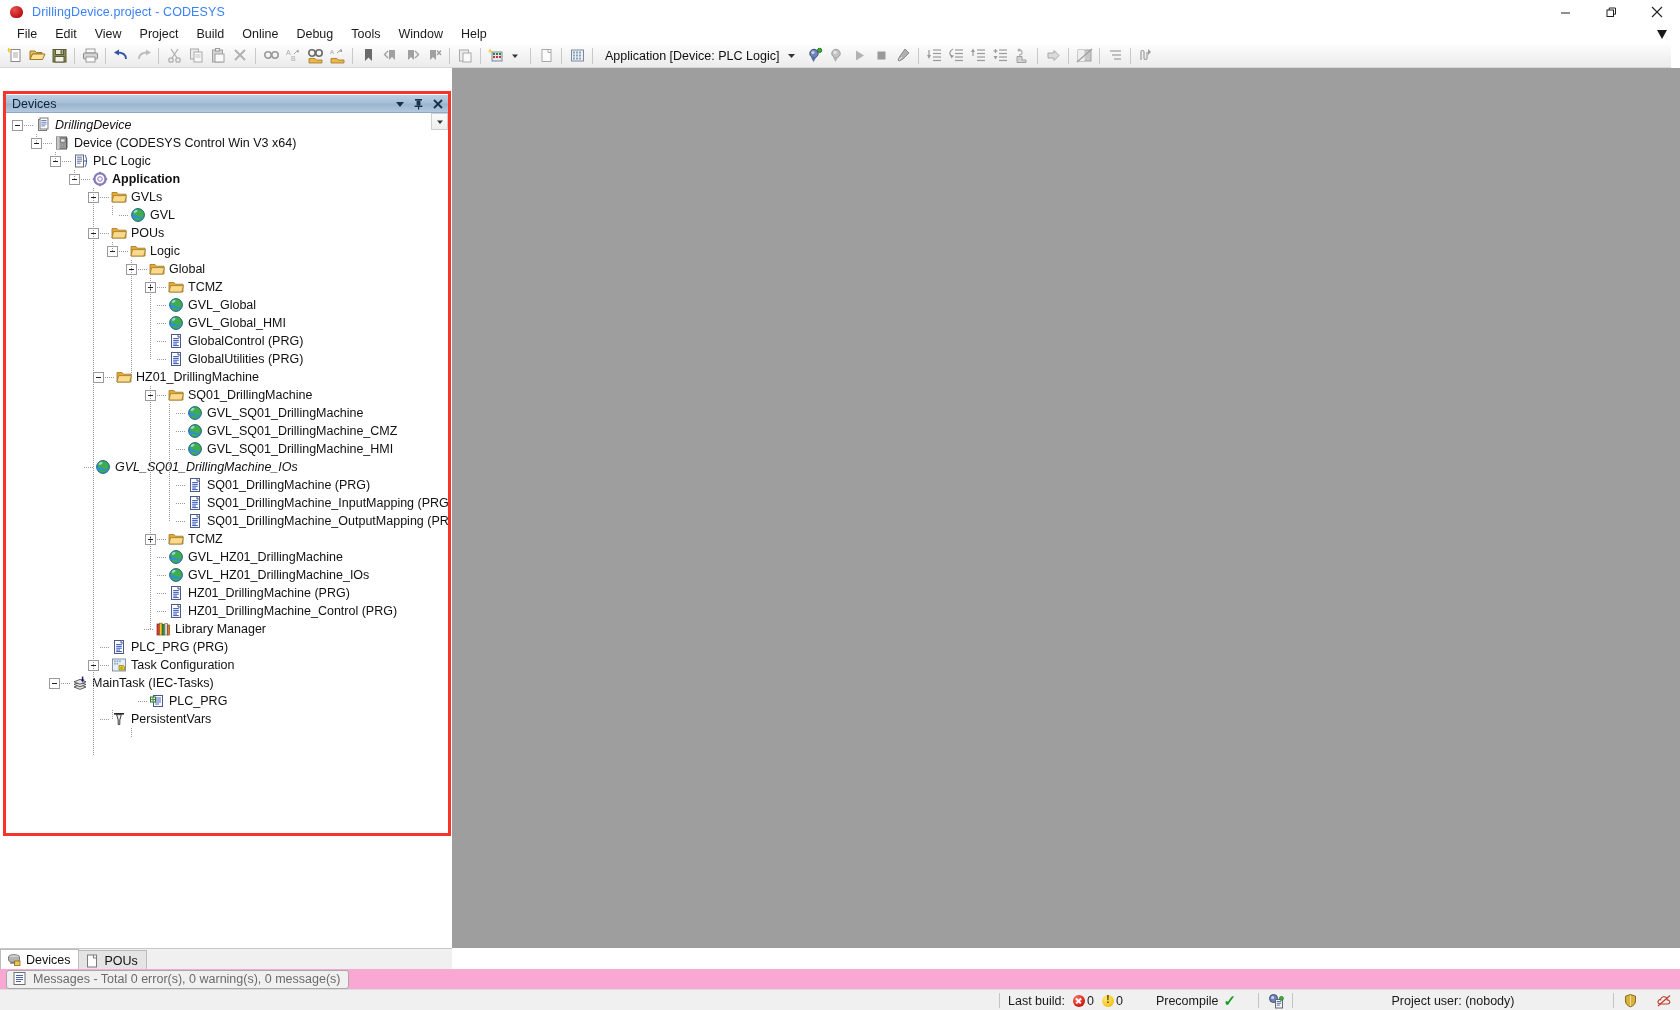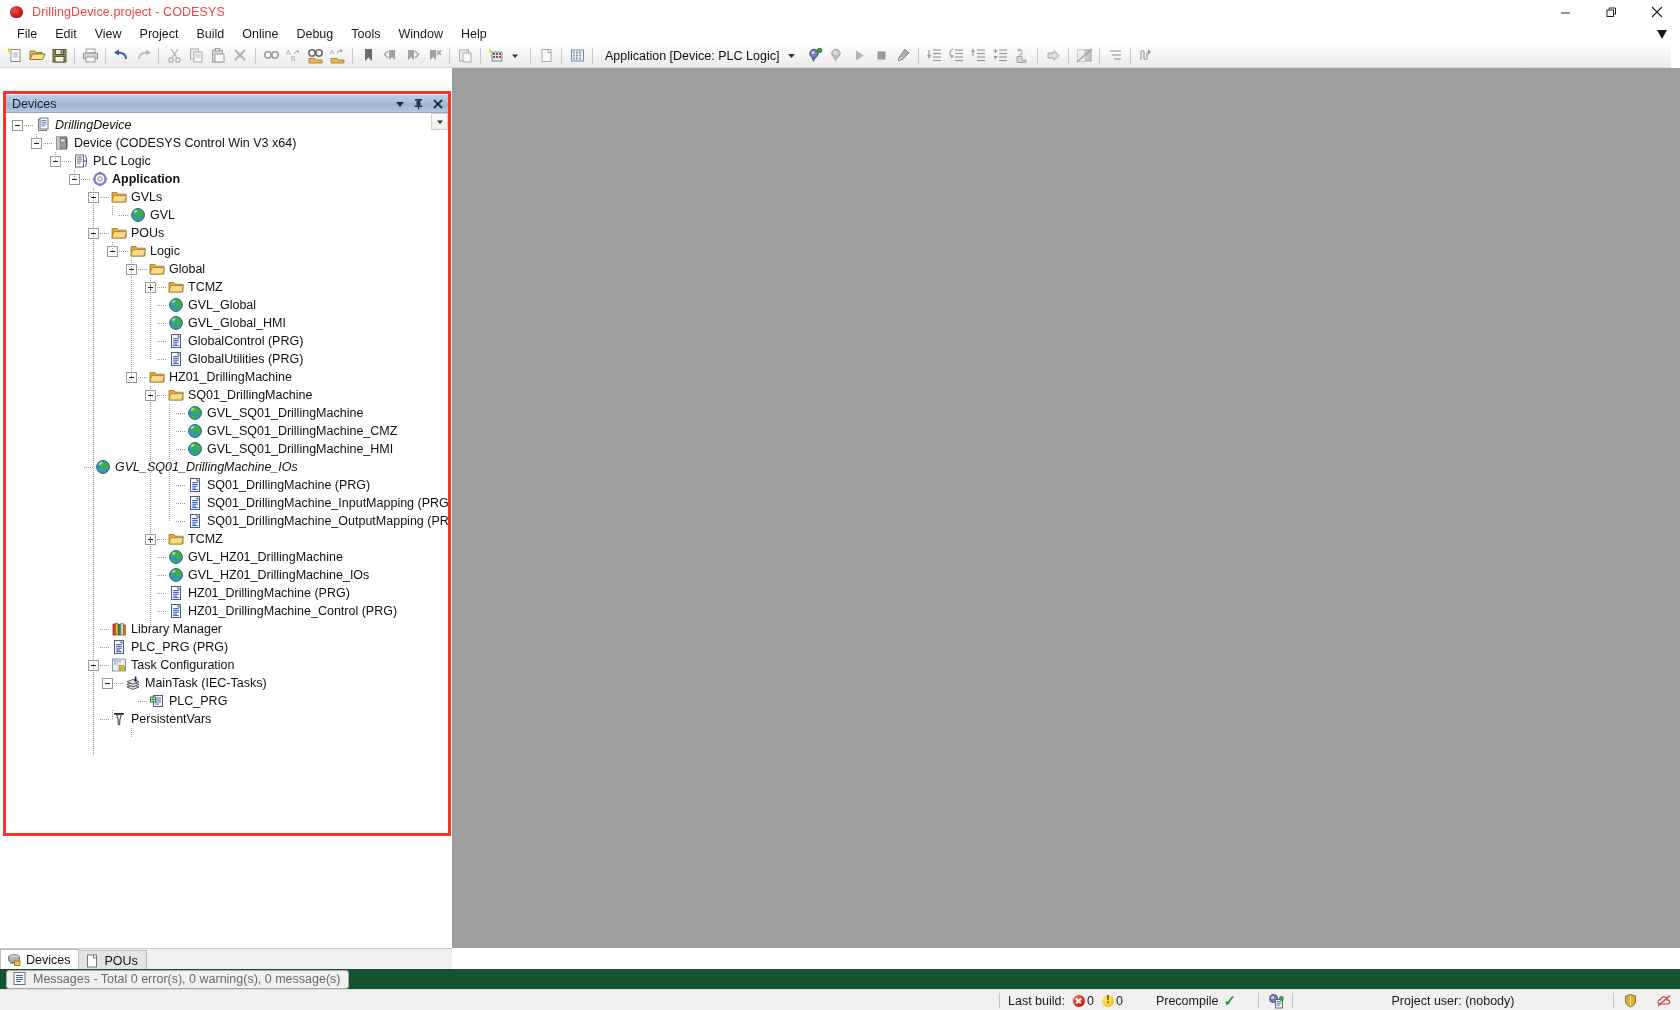--- a/index.html
+++ b/index.html
@@ -30,21 +30,21 @@
   .title-icon::before {
     content: "";
     position: absolute;
     left: 1px; top: 2px;
     width: 13px; height: 12px;
     background: radial-gradient(circle at 35% 32%, #e85050 0%, #c01818 65%, #8a0f0f 100%);
     border-radius: 50% 50% 45% 45%;
   }
   .title-text {
     font-size: 12.5px;
-    color: #ef4444;
+    color: #3b82f6;
     letter-spacing: 0.1px;
   }
   .win-buttons {
     position: absolute;
     right: 0; top: 0;
     height: 24px;
     display: flex;
   }
   .win-btn {
     width: 46px; height: 24px;
@@ -279,21 +279,21 @@
     height: 21px;
     font-weight: normal;
   }
   .btab .ico { margin-right: 4px; margin-left: 0; }
 
   
   .msgbar {
     position: absolute;
     left: 0; top: 969px;
     width: 1680px; height: 20px;
-    background: #14532d;
+    background: #f9a8d4;
     display: flex;
     align-items: center;
   }
   .msg-box {
     height: 19px;
     display: flex;
     align-items: center;
     border: 1px solid #a8a8a8;
     border-radius: 3px;
     padding: 0 7px 0 4px;
@@ -977,21 +977,21 @@
                 <line x1="5.2" y1="5.6" x2="10.8" y2="5.6"></line>
                 <line x1="5.2" y1="7.4" x2="10.8" y2="7.4"></line>
                 <line x1="5.2" y1="9.2" x2="10.8" y2="9.2"></line>
                 <line x1="5.2" y1="11" x2="9" y2="11"></line>
                 <line x1="5.2" y1="12.6" x2="10.8" y2="12.6"></line>
               </g>
             </svg>
           </span>
           <span class="node-label">GlobalUtilities (PRG)</span>
         </div>
-        <div class="node" style="padding-left: 120px;">
+        <div class="node" style="padding-left: 87px;">
           <span class="twisty"></span>
           <span class="dots-h"></span>
           <span class="ico">
             <svg width="16" height="16" viewBox="0 0 16 16">
               <path d="M1,13 L1,3.5 L6,3.5 L7.4,5.2 L15,5.2 L15,13 Z" fill="#e8a92e" stroke="#9a7a28" stroke-width="0.8"></path>
               <path d="M1,13 L2.6,6.6 L15.4,6.6 L13.8,13 Z" fill="#fbd98a" stroke="#9a7a28" stroke-width="0.8"></path>
             </svg>
           </span>
           <span class="node-label">HZ01_DrillingMachine</span>
         </div>
@@ -1184,21 +1184,21 @@
                 <line x1="5.2" y1="5.6" x2="10.8" y2="5.6"></line>
                 <line x1="5.2" y1="7.4" x2="10.8" y2="7.4"></line>
                 <line x1="5.2" y1="9.2" x2="10.8" y2="9.2"></line>
                 <line x1="5.2" y1="11" x2="9" y2="11"></line>
                 <line x1="5.2" y1="12.6" x2="10.8" y2="12.6"></line>
               </g>
             </svg>
           </span>
           <span class="node-label">HZ01_DrillingMachine_Control (PRG)</span>
         </div>
-        <div class="node" style="padding-left: 82px;">
+        <div class="node" style="padding-left: 82px; margin-left: 44px;">
           <span class="twisty-spacer"></span>
           <span class="dots-h"></span>
           <span class="ico">
             <svg width="16" height="16" viewBox="0 0 16 16">
               <rect x="2" y="3" width="2.6" height="11" fill="#e03a3a" stroke="#8a1a1a" stroke-width="0.7"></rect>
               <rect x="4.6" y="2.2" width="2.6" height="11.8" fill="#f2c230" stroke="#8a6a10" stroke-width="0.7"></rect>
               <rect x="7.2" y="3.4" width="2.6" height="10.6" fill="#2f8f3f" stroke="#1a5a22" stroke-width="0.7"></rect>
               <rect x="9.8" y="2.6" width="2.6" height="11.4" fill="#d8d8d8" stroke="#7a7a7a" stroke-width="0.7"></rect>
               <rect x="12.4" y="4" width="2" height="10" fill="#e07a2a" stroke="#8a4a10" stroke-width="0.7"></rect>
             </svg>
@@ -1235,21 +1235,21 @@
                 <rect x="8" y="3.3" width="1.8" height="1.8"></rect>
                 <rect x="3" y="5.8" width="1.8" height="1.8"></rect>
                 <rect x="5.5" y="5.8" width="1.8" height="1.8"></rect>
               </g>
               <path d="M8,8.5 L12.5,8.5 L13.5,10 L13.5,13 L8,13 Z" fill="#e8d22a" stroke="#8a7a10" stroke-width="0.7"></path>
               <circle cx="10.5" cy="10.8" r="1.4" fill="#b8a818"></circle>
             </svg>
           </span>
           <span class="node-label">Task Configuration</span>
         </div>
-        <div class="node" style="padding-left: 96px; align-items: center;">
+        <div class="node" style="padding-left: 43px; align-items: center;">
           <span class="twisty"></span>
           <span class="dots-h"></span>
           <span class="ico">
             <svg width="16" height="16" viewBox="0 0 16 16">
               <g fill="#e4e4e4" stroke="#3a3a3a" stroke-width="0.8">
                 <polygon points="2,12 8,9.6 14,12 8,14.4"></polygon>
                 <polygon points="2,9.4 8,7 14,9.4 8,11.8"></polygon>
                 <polygon points="2,6.8 8,4.4 14,6.8 8,9.2"></polygon>
               </g>
               <path d="M10.6,1.6 L10.6,5" stroke="#1a1a6a" stroke-width="1.5" fill="none"></path>

